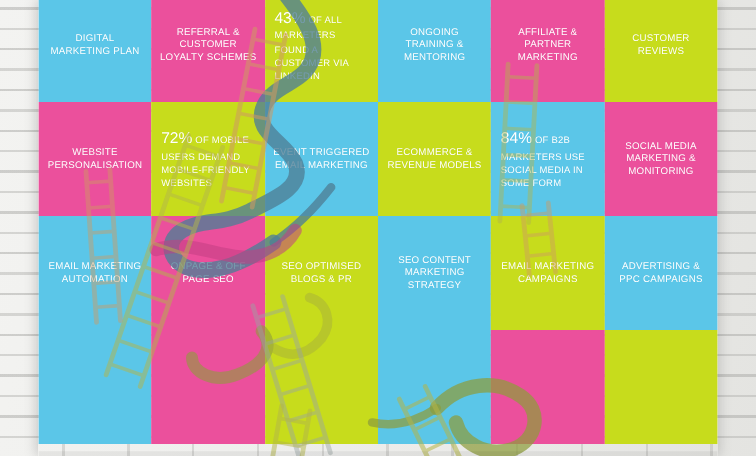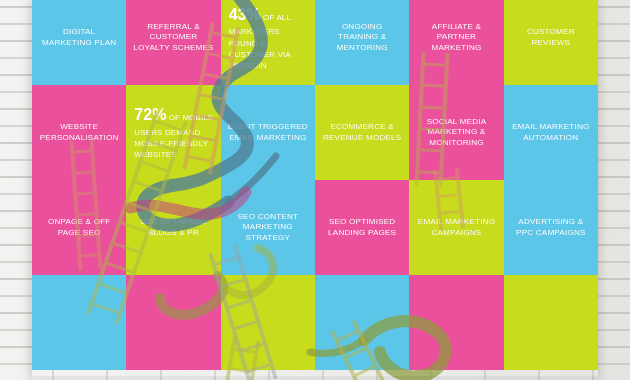--- a/index.html
+++ b/index.html
@@ -66,21 +66,21 @@
     text-shadow:0 0 1px rgba(0,0,0,.06);
     width:100%;
   }
   .cell.blue{background:#5BC6E8;}
   .cell.pink{background:#EB509C;}
   .cell.green{background:#C7DC1C;}
 
   
   .cell.stat{justify-content:flex-start;}
   .cell.stat .txt{text-align:left;font-size:7.9px;line-height:1.42;padding-left:2px;}
-  .num{font-weight:bold;font-size:16px;letter-spacing:0;}
+  .num{font-weight:normal;font-size:13px;letter-spacing:0;}
 
   
   #deco{position:absolute;left:0;top:0;width:566px;height:380px;pointer-events:none;}
 
   .ladder{position:absolute;opacity:.55;}
   .ladder .rail{
     position:absolute;top:0;bottom:0;width:4px;
     background:#c98a5c;border-radius:2px;
   }
   .ladder .rail.l{left:0;}
@@ -130,37 +130,37 @@
       </div>
       <div class="cell green stat">
         <span class="txt"><span class="num">72%</span> OF MOBILE USERS DEMAND MOBILE-FRIENDLY WEBSITES</span>
       </div>
       <div class="cell blue">
         <span class="txt">EVENT TRIGGERED EMAIL MARKETING</span>
       </div>
       <div class="cell green">
         <span class="txt">ECOMMERCE &amp; REVENUE MODELS</span>
       </div>
+      <div class="cell blue stat">
+        <span class="txt"><span class="num">84%</span> OF B2B MARKETERS USE SOCIAL MEDIA IN SOME FORM</span>
+      </div>
       <div class="cell pink">
         <span class="txt">SOCIAL MEDIA MARKETING &amp; MONITORING</span>
       </div>
       <div class="cell blue">
         <span class="txt">EMAIL MARKETING AUTOMATION</span>
       </div>
       <div class="cell pink">
         <span class="txt">ONPAGE &amp; OFF PAGE SEO</span>
       </div>
       <div class="cell green">
         <span class="txt">SEO OPTIMISED BLOGS &amp; PR</span>
       </div>
       <div class="cell blue">
         <span class="txt">SEO CONTENT MARKETING STRATEGY</span>
-      </div>
-      <div class="cell pink">
-        <span class="txt">SEO OPTIMISED LANDING PAGES</span>
       </div>
       <div class="cell green">
         <span class="txt">EMAIL MARKETING CAMPAIGNS</span>
       </div>
       <div class="cell blue">
         <span class="txt">ADVERTISING &amp; PPC CAMPAIGNS</span>
       </div>
       <div class="cell blue">
         <span class="txt"></span>
       </div>

